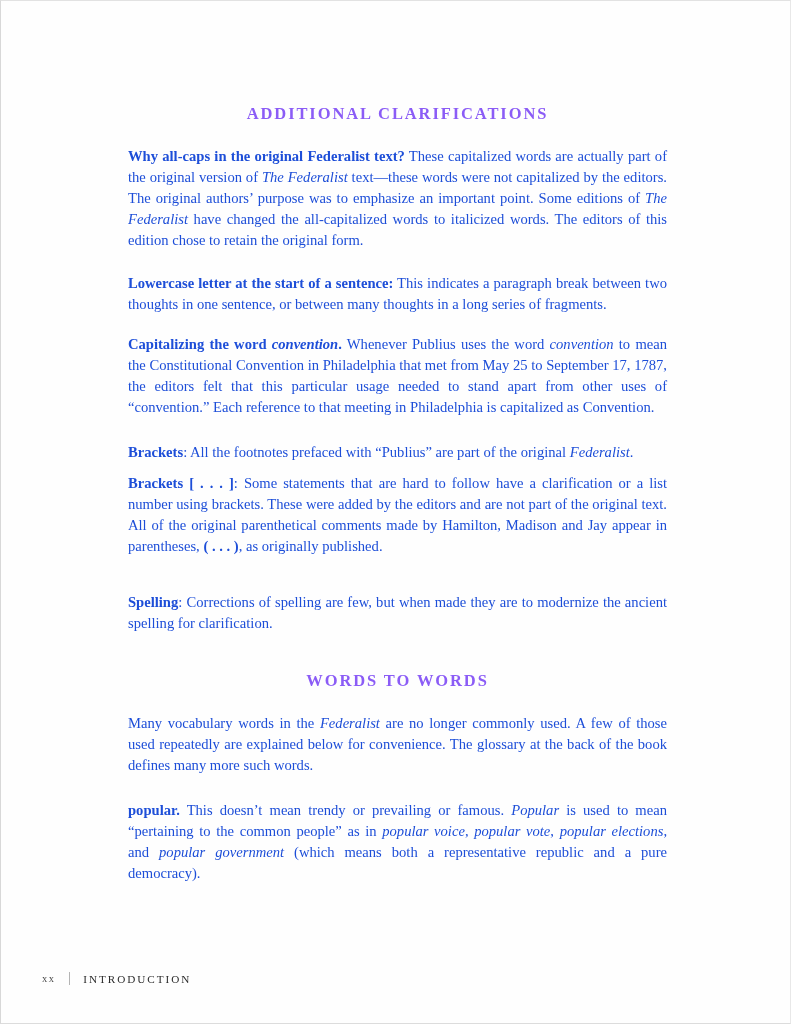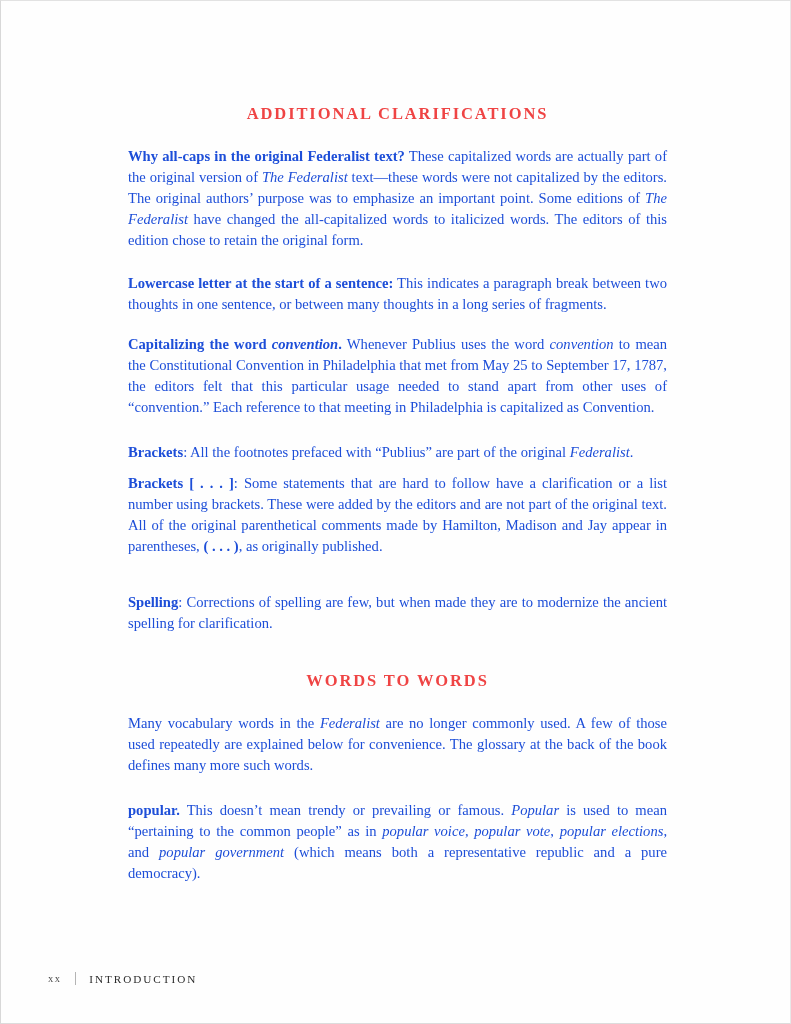--- a/index.html
+++ b/index.html
@@ -28,21 +28,21 @@
     left: 127px;
     top: 0;
     width: 539px;
   }
   h1.section-heading {
     font-size: 16.5px;
     font-weight: bold;
     letter-spacing: 1.9px;
     text-align: center;
     margin: 0;
-    color: #ef4444;
+    color: #8b5cf6;
     font-family: "Liberation Serif", "DejaVu Serif", serif;
   }
   .heading-1-wrap { position: absolute; left: 0; top: 103px; width: 539px; }
   .heading-2-wrap { position: absolute; left: 0; top: 670px; width: 539px; }
 
   p.body-par {
     margin: 0;
     font-size: 14.6px;
     line-height: 21.1px;
     text-align: justify;
@@ -60,21 +60,21 @@
   .p2 { top: 272px; }
   .p3 { top: 333px; }
   .p4 { top: 441px; }
   .p5 { top: 472px; }
   .p6 { top: 591px; }
   .p7 { top: 712px; }
   .p8 { top: 799px; }
 
   .footer {
     position: absolute;
-    left: 47px;
+    left: 41px;
     top: 971px;
     display: flex;
     align-items: center;
     gap: 0px;
   }
   .footer .folio {
     font-size: 10.5px;
     letter-spacing: 1.4px;
     color: #4a4a4a;
   }

